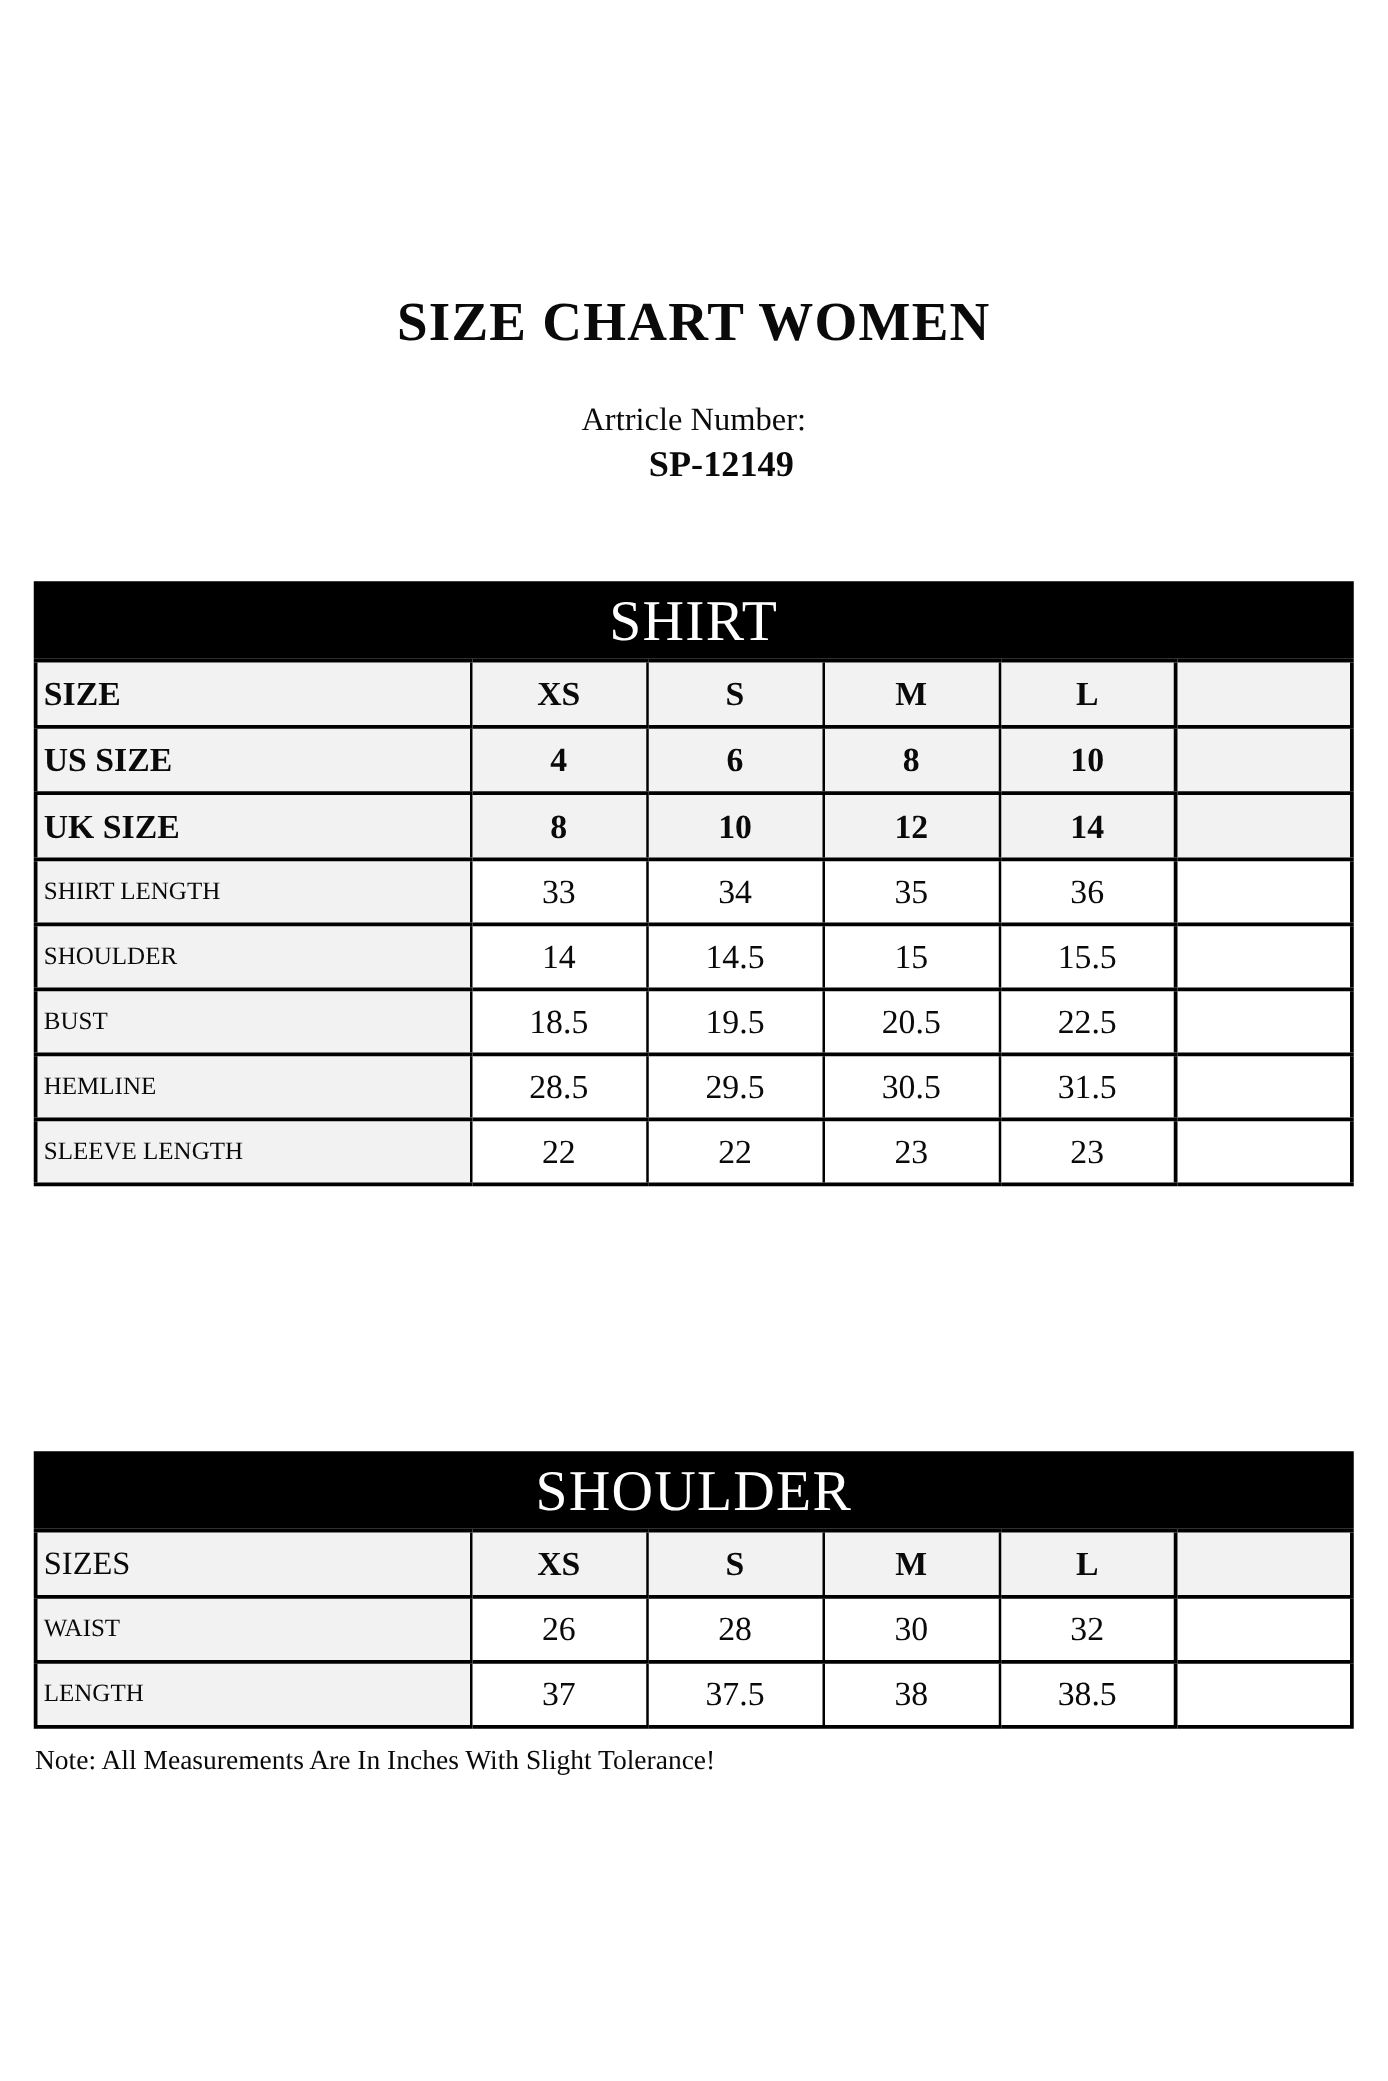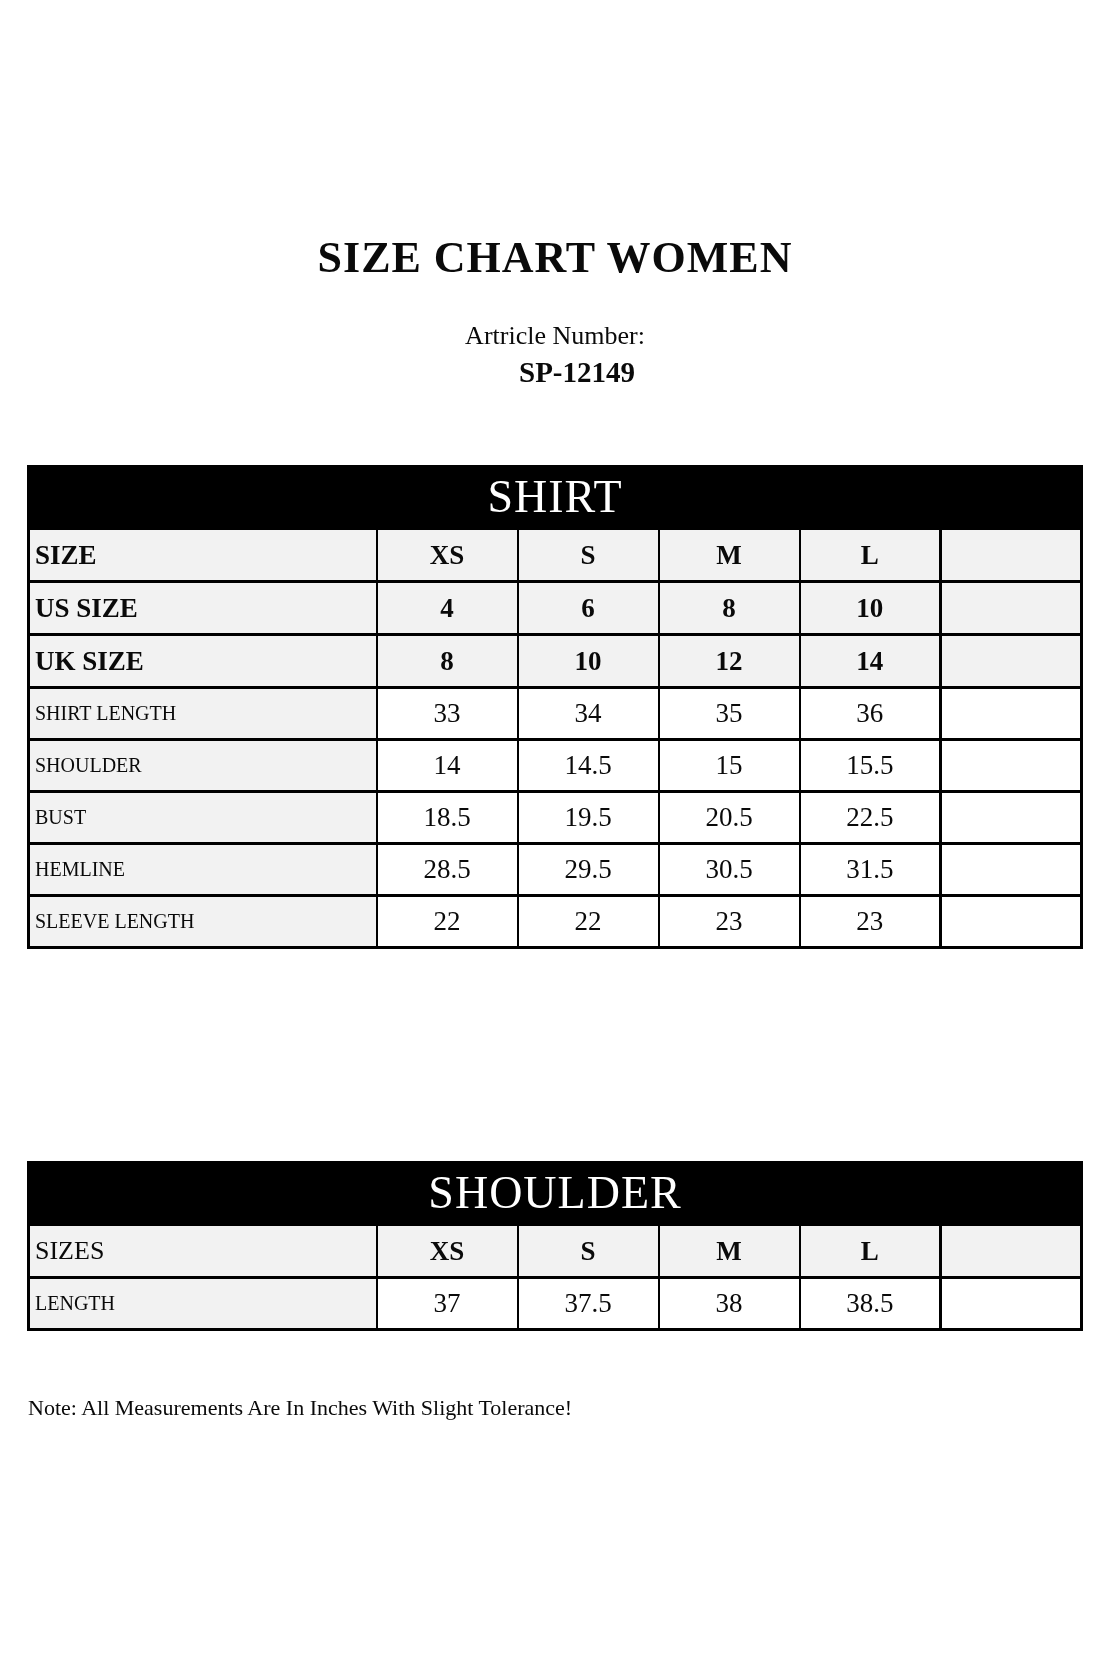--- a/index.html
+++ b/index.html
@@ -194,20 +194,28 @@
     <tbody id="trouser-tbody">
         <tr class="hdr">
           <td class="label">SIZES</td>
           <td class="val">XS</td>
           <td class="val">S</td>
           <td class="val">M</td>
           <td class="val">L</td>
           <td class="val"></td>
         </tr>
         <tr class="bodyrow">
+          <td class="label">WAIST</td>
+          <td class="val">26</td>
+          <td class="val">28</td>
+          <td class="val">30</td>
+          <td class="val">32</td>
+          <td class="val"></td>
+        </tr>
+        <tr class="bodyrow">
           <td class="label">LENGTH</td>
           <td class="val">37</td>
           <td class="val">37.5</td>
           <td class="val">38</td>
           <td class="val">38.5</td>
           <td class="val"></td>
         </tr>
       </tbody>
   </table>
 </div>

